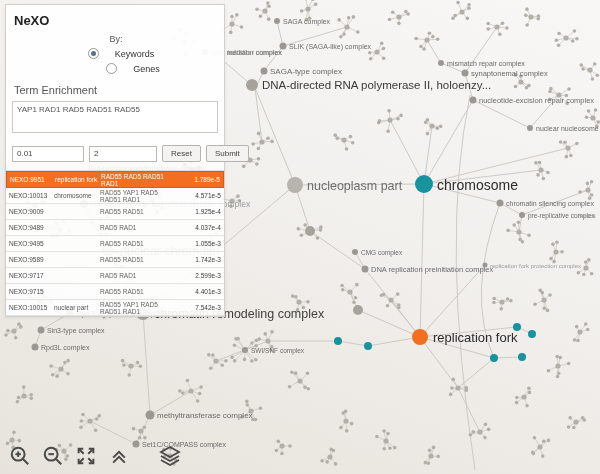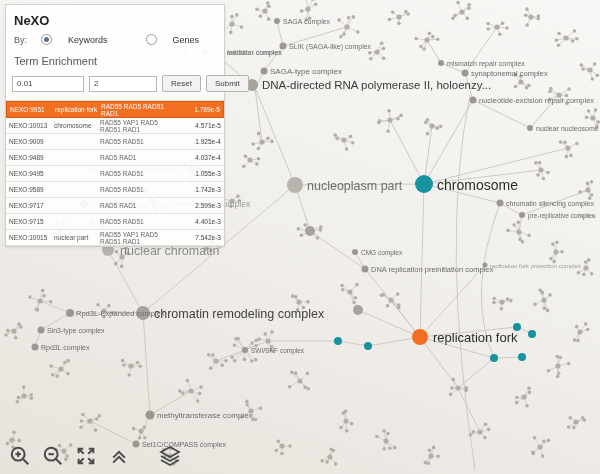--- a/index.html
+++ b/index.html
@@ -12,21 +12,21 @@
   
   .panel{position:absolute;left:5px;top:4px;width:218px;z-index:3;
     background:rgba(253,253,253,0.82);border:1px solid #d2d0cd;box-shadow:0 1px 3px rgba(0,0,0,0.08);}
   .panel-top{padding:6px 6px 0 6px;background:rgba(255,255,255,0.72);}
   .panel-title{font-size:13px;font-weight:bold;color:#222;margin:2px 0 6px 2px;}
   .search-row{display:flex;align-items:center;gap:6px;margin-bottom:8px;}
   .search-row input{flex:1;height:18px;border:1px solid #b9b7b4;border-radius:2px;
     font-size:9px;padding:0 5px;color:#444;background:#fff;outline:none;}
   .search-row input::placeholder{color:#a9a7a4;}
   .icon-btn{width:16px;height:16px;display:flex;align-items:center;justify-content:center;cursor:pointer;}
-  .by-row{display:flex;align-items:center;gap:4px;font-size:9px;color:#555;margin:2px 0 10px 2px;}
+  .by-row{display:flex;align-items:center;gap:4px;font-size:9px;color:#555;margin:2px 0 10px 2px;flex-direction:column;}
   .by-row label{display:flex;align-items:center;gap:16px;margin-left:10px;color:#333;}
   .radio{width:9px;height:9px;border:1px solid #9a9894;border-radius:50%;background:#fff;display:inline-block;position:relative;}
   .radio.on:after{content:"";position:absolute;left:2px;top:2px;width:5px;height:5px;border-radius:50%;background:#56718f;}
   .te-head{font-size:11px;color:#555;margin:4px 0 5px 2px;}
   .te-area{width:100%;box-sizing:border-box;height:32px;resize:none;border:1px solid #ccc9c5;
     font-family:"Liberation Sans",sans-serif;font-size:8px;color:#555;padding:3px 4px;background:#fff;outline:none;}
   .params-row{display:flex;align-items:center;gap:5px;margin:8px 0 8px 0;}
   .params-row input{height:14px;border:1px solid #bbb8b4;font-size:8px;color:#444;padding:0 4px;background:#fff;outline:none;}
   .pv{width:62px;} .mg{width:58px;}
   .params-row button{height:17px;font-size:8px;color:#444;background:#f4f3f1;border:1px solid #b5b3af;
@@ -997,20 +997,21 @@
           <span class="radio on"></span>
           <span>Keywords</span>
         </label>
         <label style="margin-left:34px;">
           <span class="radio"></span>
           <span>Genes</span>
         </label>
       </div>
 
       <div class="te-head">Term Enrichment</div>
+      <textarea class="te-area" style="">YAP1 RAD1 RAD5 RAD51 RAD55</textarea>
 
       <div class="params-row">
         <input class="pv" value="0.01" style="">
         <input class="mg" value="2" style="">
         <button>Reset</button>
         <button>Submit</button>
       </div>
     </div>
 
     <div class="results">

